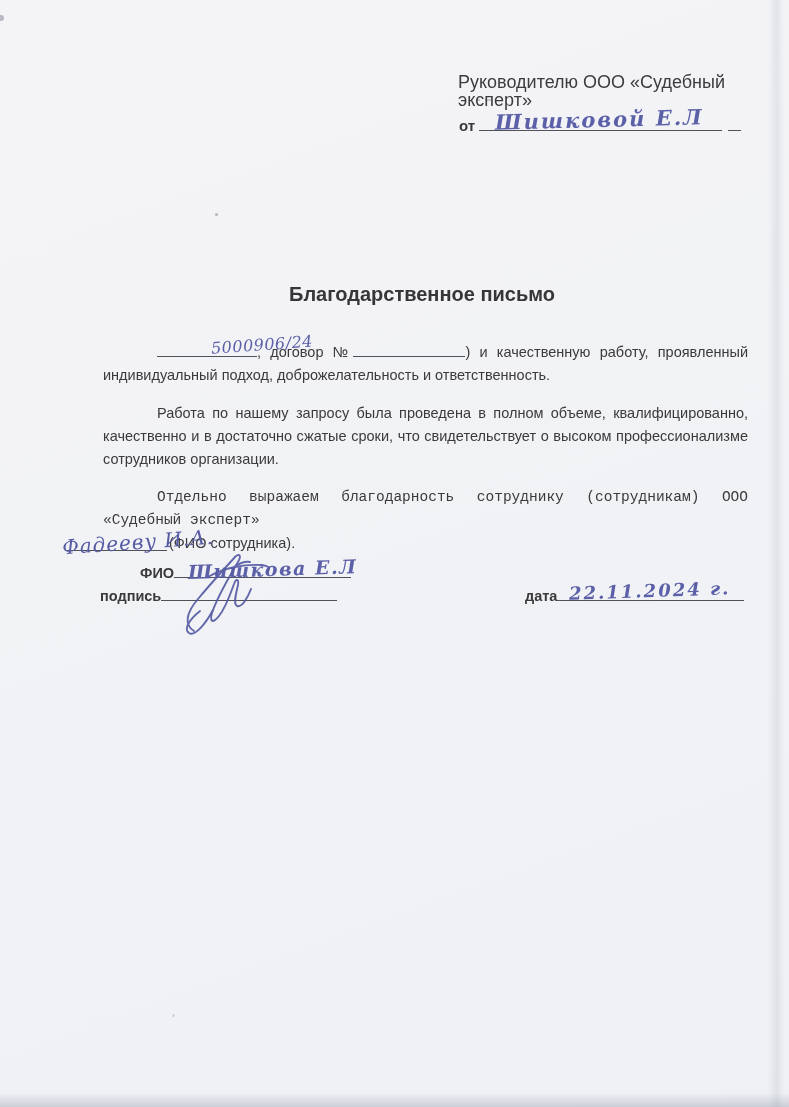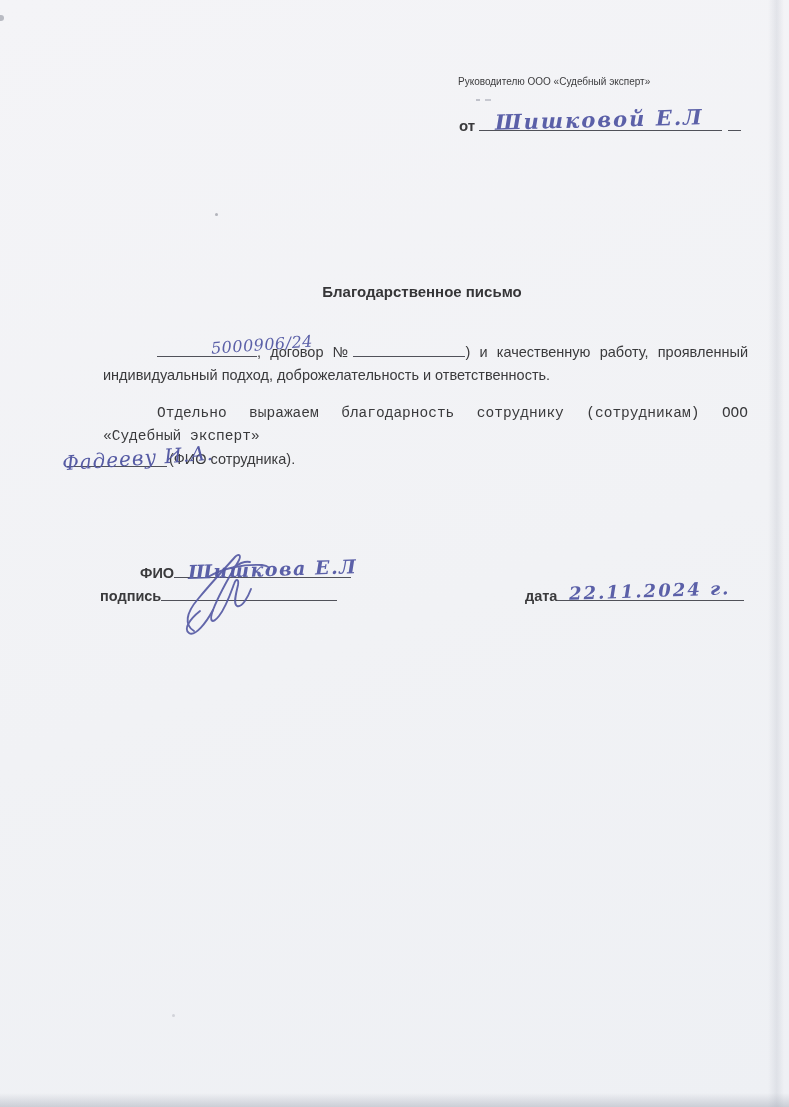--- a/index.html
+++ b/index.html
@@ -41,25 +41,25 @@
   }
   .smudge {
     position: absolute; left: 476px; top: 99px; width: 20px; height: 2px;
     background: linear-gradient(90deg, #b3b5bf 0 4px, transparent 4px 9px, #bcbec7 9px 15px, transparent 15px);
     opacity: 0.8;
   }
 
   
   .recipient {
     position: absolute; left: 458px; top: 73px;
-    font-size: 10px; line-height: 18px; color: #3c3c3e;
+    font-size: 18px; line-height: 18px; color: #3c3c3e;
   }
   .title {
     position: absolute; left: 272px; top: 283px; width: 300px;
-    text-align: center; font-size: 15px; font-weight: 700; color: #363638;
+    text-align: center; font-size: 20px; font-weight: 700; color: #363638;
   }
 
   .row { position: absolute; white-space: nowrap; font-size: 14.5px; color: #3a3a3c; font-weight: bold; }
   .row .lbl { display: inline-block; vertical-align: baseline; }
   .uline {
     display: inline-block; position: relative; vertical-align: baseline;
     height: 18px; border-bottom: 1.5px solid #505159;
   }
   .from-row   { left: 459px; top: 112px; font-size: 15px; }
   .u-from     { width: 243px; margin-left: 4px; }
@@ -138,20 +138,21 @@
 
   <div class="row from-row">
     <span class="lbl">от</span><span class="uline u-from"><span class="hw hw-from">Шишковой Е.Л</span></span><span class="uline u-from-tail"></span>
   </div>
 
   <div class="title">Благодарственное письмо</div>
 
   <div class="textblock">
     <p><span class="uline-inline w100"><span class="hw hw-contract">5000906/24</span></span><span>, договор №</span><span class="uline-inline w112"></span><span>) и качественную работу, проявленный индивидуальный подход, доброжелательность и ответственность.</span></p>
 
+    <p>Работа по нашему запросу была проведена в полном объеме, квалифицированно, качественно и в достаточно сжатые сроки, что свидетельствует о высоком профессионализме сотрудников организации.</p>
 
     <p style="margin-bottom:0;font-family:Liberation Mono, monospace;">Отдельно выражаем благодарность сотруднику (сотрудникам) ООО «Судебный эксперт»</p>
     <div class="p3-line2">
       <span class="u-employee"></span>
       <span class="hw hw-employee">Фадееву И.А.</span>
       <span>(ФИО сотрудника).</span>
     </div>
   </div>
 
   <div class="row fio-row">

